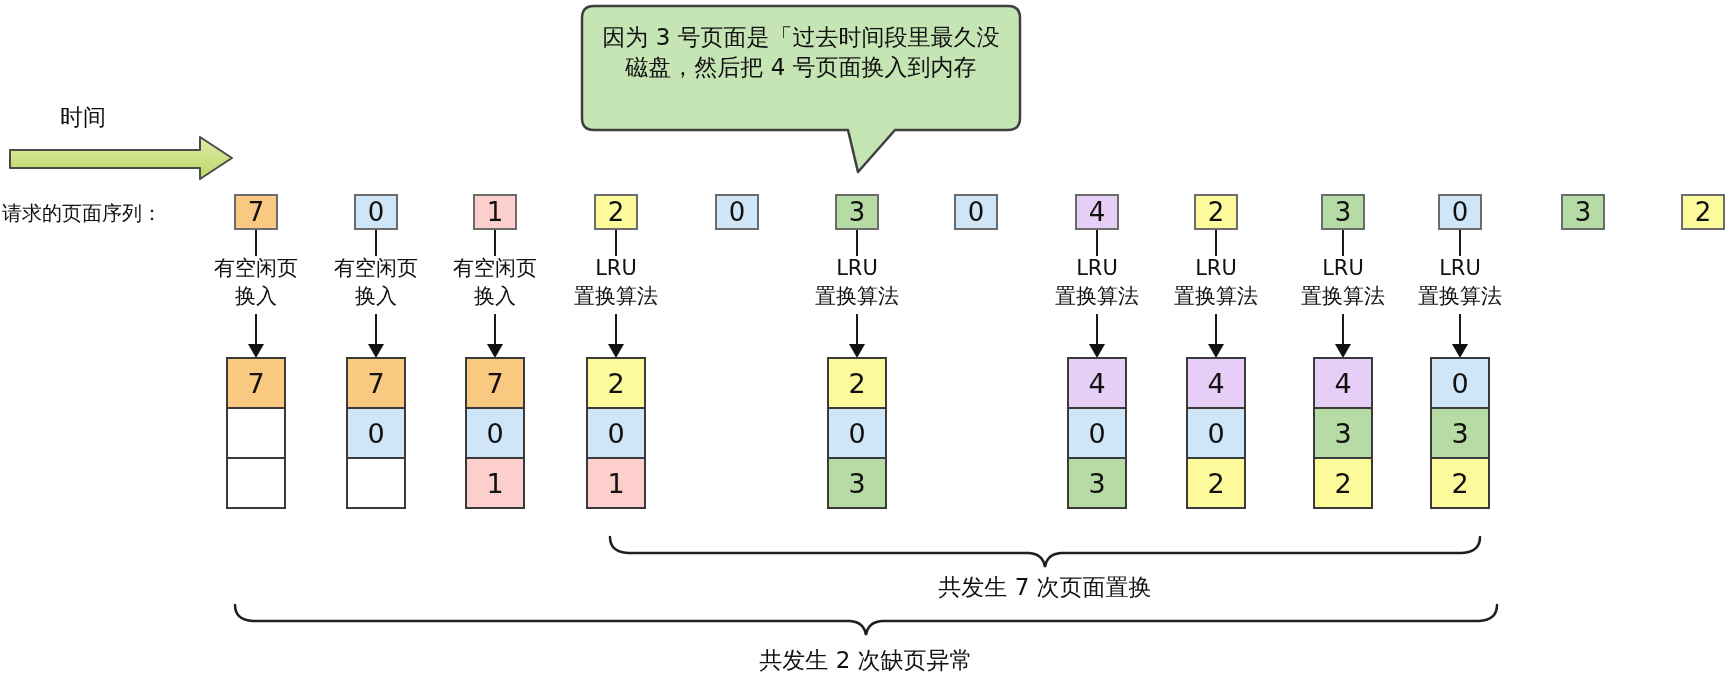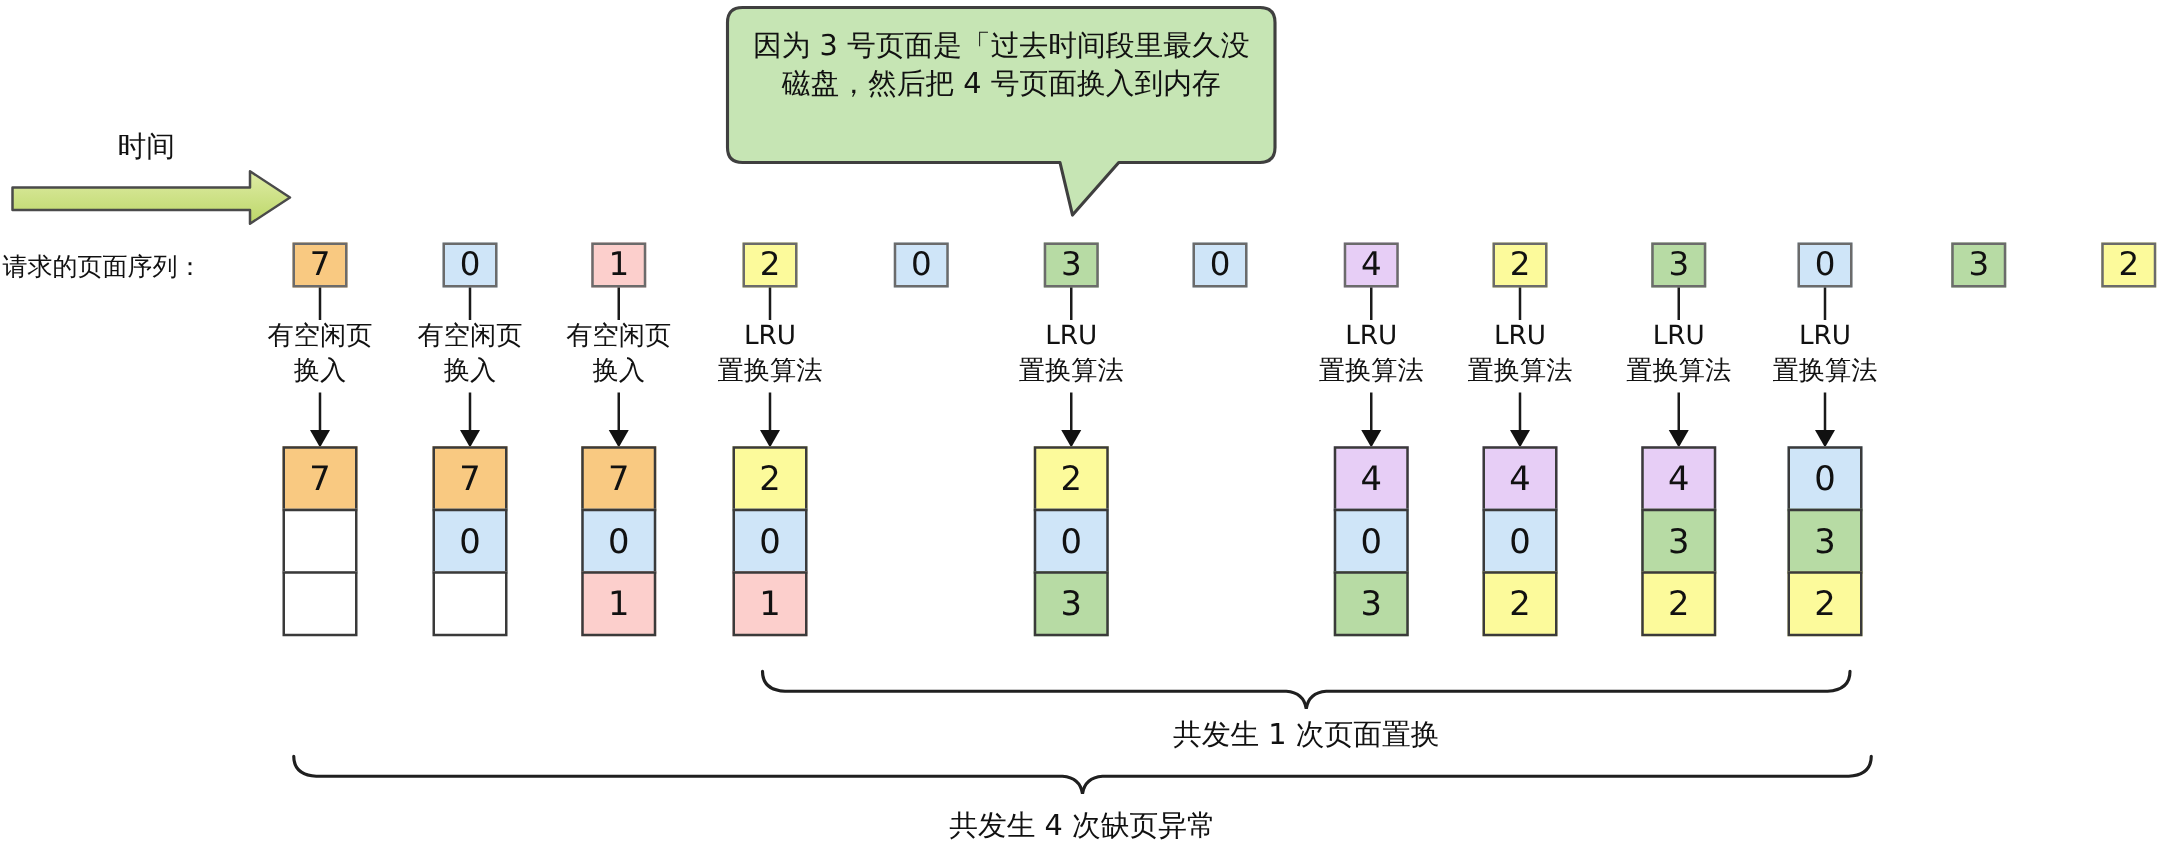--- a/index.html
+++ b/index.html
@@ -10,21 +10,21 @@
     font-family:"DejaVu Sans",sans-serif;
     overflow:hidden;
   }
   #drawing-layer{position:absolute;left:0;top:0;width:1727px;height:677px;pointer-events:none;}
   #bubble-text{
     position:absolute;left:582px;top:22px;width:438px;
     text-align:center;font-size:23px;line-height:30px;color:#111;
   }
   #time-label{
     position:absolute;left:60px;top:102px;width:80px;
-    text-align:right;font-size:23px;color:#111;
+    text-align:left;font-size:23px;color:#111;
   }
   #sequence-label{
     position:absolute;left:2px;top:200px;
     font-size:20px;color:#111;white-space:nowrap;
   }
   .seq-box{
     position:absolute;top:194px;width:44px;height:36px;
     border:2px solid #6b6b6b;box-sizing:border-box;
     display:flex;align-items:center;justify-content:center;
     font-size:26px;color:#111;background:#fff;
@@ -225,17 +225,17 @@
       <div class="arrow-line" style="left: 1459px;"></div>
       <div class="arrow-head" style="left: 1452px;"></div>
       <div class="mem-stack" style="left: 1430px;">
         <div class="mem-cell" style="background: rgb(207, 229, 248);">0</div>
         <div class="mem-cell" style="background: rgb(183, 219, 164);">3</div>
         <div class="mem-cell" style="background: rgb(252, 250, 155);">2</div>
       </div>
     </div>
     </div>
   <div id="brace-labels">
-      <div class="brace-label" style="left: 1045px; top: 572px;">共发生 1 次页面置换</div>
-      <div class="brace-label" style="left: 866px; top: 645px;">共发生 4 次缺页异常</div>
+      <div class="brace-label" style="left: 1045px; top: 572px;">共发生 7 次页面置换</div>
+      <div class="brace-label" style="left: 866px; top: 645px;">共发生 2 次缺页异常</div>
     </div>
 
 </div>
 
 </body></html>

